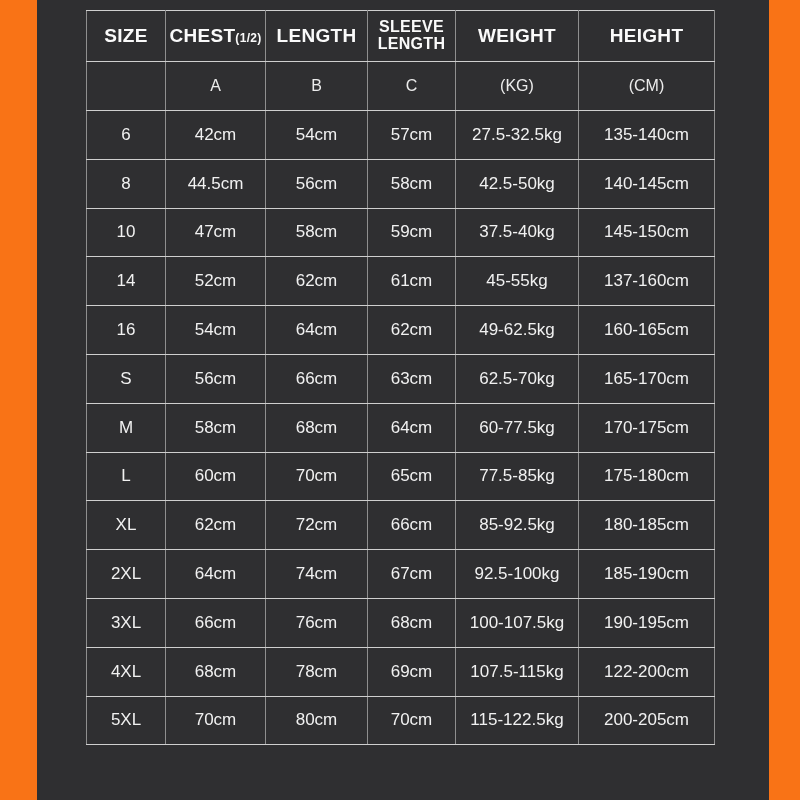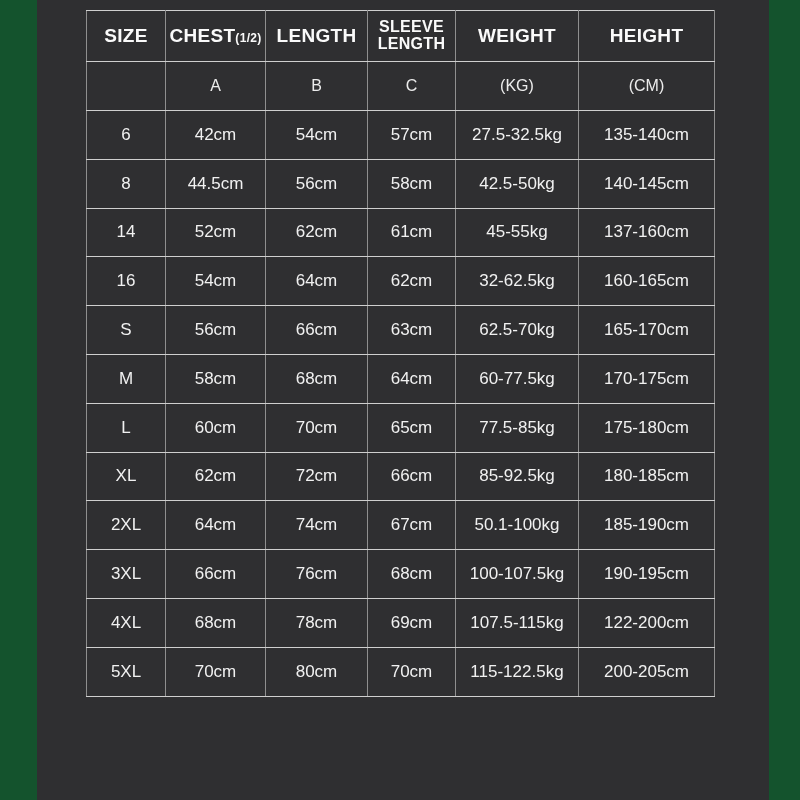--- a/index.html
+++ b/index.html
@@ -8,21 +8,21 @@
     width: 800px;
     height: 800px;
     background: #ffffff;
     font-family: "Liberation Sans", "DejaVu Sans", sans-serif;
     overflow: hidden;
   }
   .canvas {
     position: relative;
     width: 800px;
     height: 800px;
-    background: #14532d;
+    background: #f97316;
   }
   .dark-panel {
     position: absolute;
     left: 37px;
     top: 0;
     width: 732px;
     height: 800px;
     background: #2f2f31;
   }
   table.size-table {
@@ -124,33 +124,41 @@
   </tr>
           <tr class="data-row">
     <td>8</td>
     <td>44.5cm</td>
     <td>56cm</td>
     <td>58cm</td>
     <td>42.5-50kg</td>
     <td>140-145cm</td>
   </tr>
           <tr class="data-row">
+    <td>10</td>
+    <td>47cm</td>
+    <td>58cm</td>
+    <td>59cm</td>
+    <td>37.5-40kg</td>
+    <td>145-150cm</td>
+  </tr>
+          <tr class="data-row">
     <td>14</td>
     <td>52cm</td>
     <td>62cm</td>
     <td>61cm</td>
     <td>45-55kg</td>
     <td>137-160cm</td>
   </tr>
           <tr class="data-row">
     <td>16</td>
     <td>54cm</td>
     <td>64cm</td>
     <td>62cm</td>
-    <td>32-62.5kg</td>
+    <td>49-62.5kg</td>
     <td>160-165cm</td>
   </tr>
           <tr class="data-row">
     <td>S</td>
     <td>56cm</td>
     <td>66cm</td>
     <td>63cm</td>
     <td>62.5-70kg</td>
     <td>165-170cm</td>
   </tr>
@@ -176,21 +184,21 @@
     <td>72cm</td>
     <td>66cm</td>
     <td>85-92.5kg</td>
     <td>180-185cm</td>
   </tr>
           <tr class="data-row">
     <td>2XL</td>
     <td>64cm</td>
     <td>74cm</td>
     <td>67cm</td>
-    <td>50.1-100kg</td>
+    <td>92.5-100kg</td>
     <td>185-190cm</td>
   </tr>
           <tr class="data-row">
     <td>3XL</td>
     <td>66cm</td>
     <td>76cm</td>
     <td>68cm</td>
     <td>100-107.5kg</td>
     <td>190-195cm</td>
   </tr>

